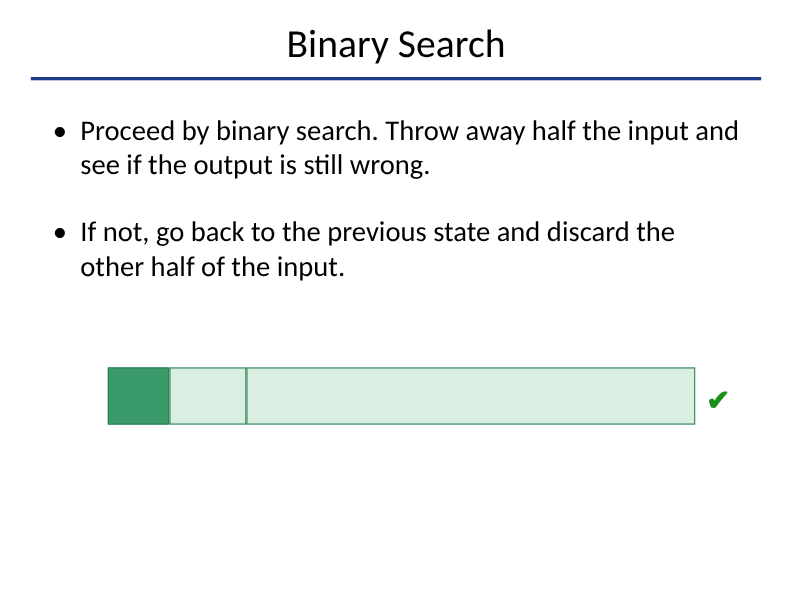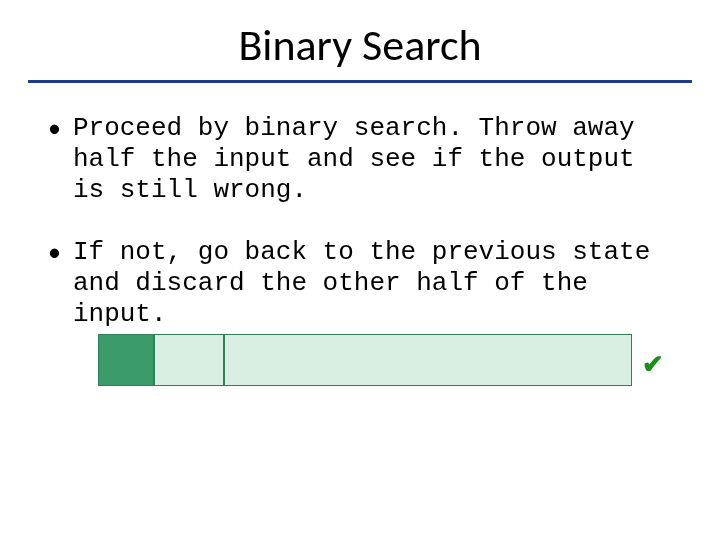--- a/index.html
+++ b/index.html
@@ -13,21 +13,21 @@
       overflow: hidden;
     }
     .slide {
       width: 720px;
       height: 540px;
       position: relative;
       box-sizing: border-box;
     }
     .title {
       text-align: center;
-      font-size: 44px;
+      font-size: 36px;
       font-weight: 400;
       margin-top: 18px;
       margin-bottom: 8px;
       letter-spacing: 0px;
     }
     .title-underline {
       border-bottom: 3px solid #1f3c8a;
       margin: 0 28px 30px 28px;
     }
     .content {
@@ -38,21 +38,20 @@
       font-size: 26px;
       line-height: 1.2;
       margin-bottom: 30px;
     }
     .bullet .marker {
       flex: 0 0 auto;
       margin-right: 12px;
     }
     .bullet .text {
       flex: 1 1 auto;
-      font-family: Liberation Mono, monospace;
     }
     .diagram-wrap {
       position: absolute;
       top: 316px;
       left: 98px;
       width: 570px;
       height: 54px;
     }
     .bar {
       position: absolute;

